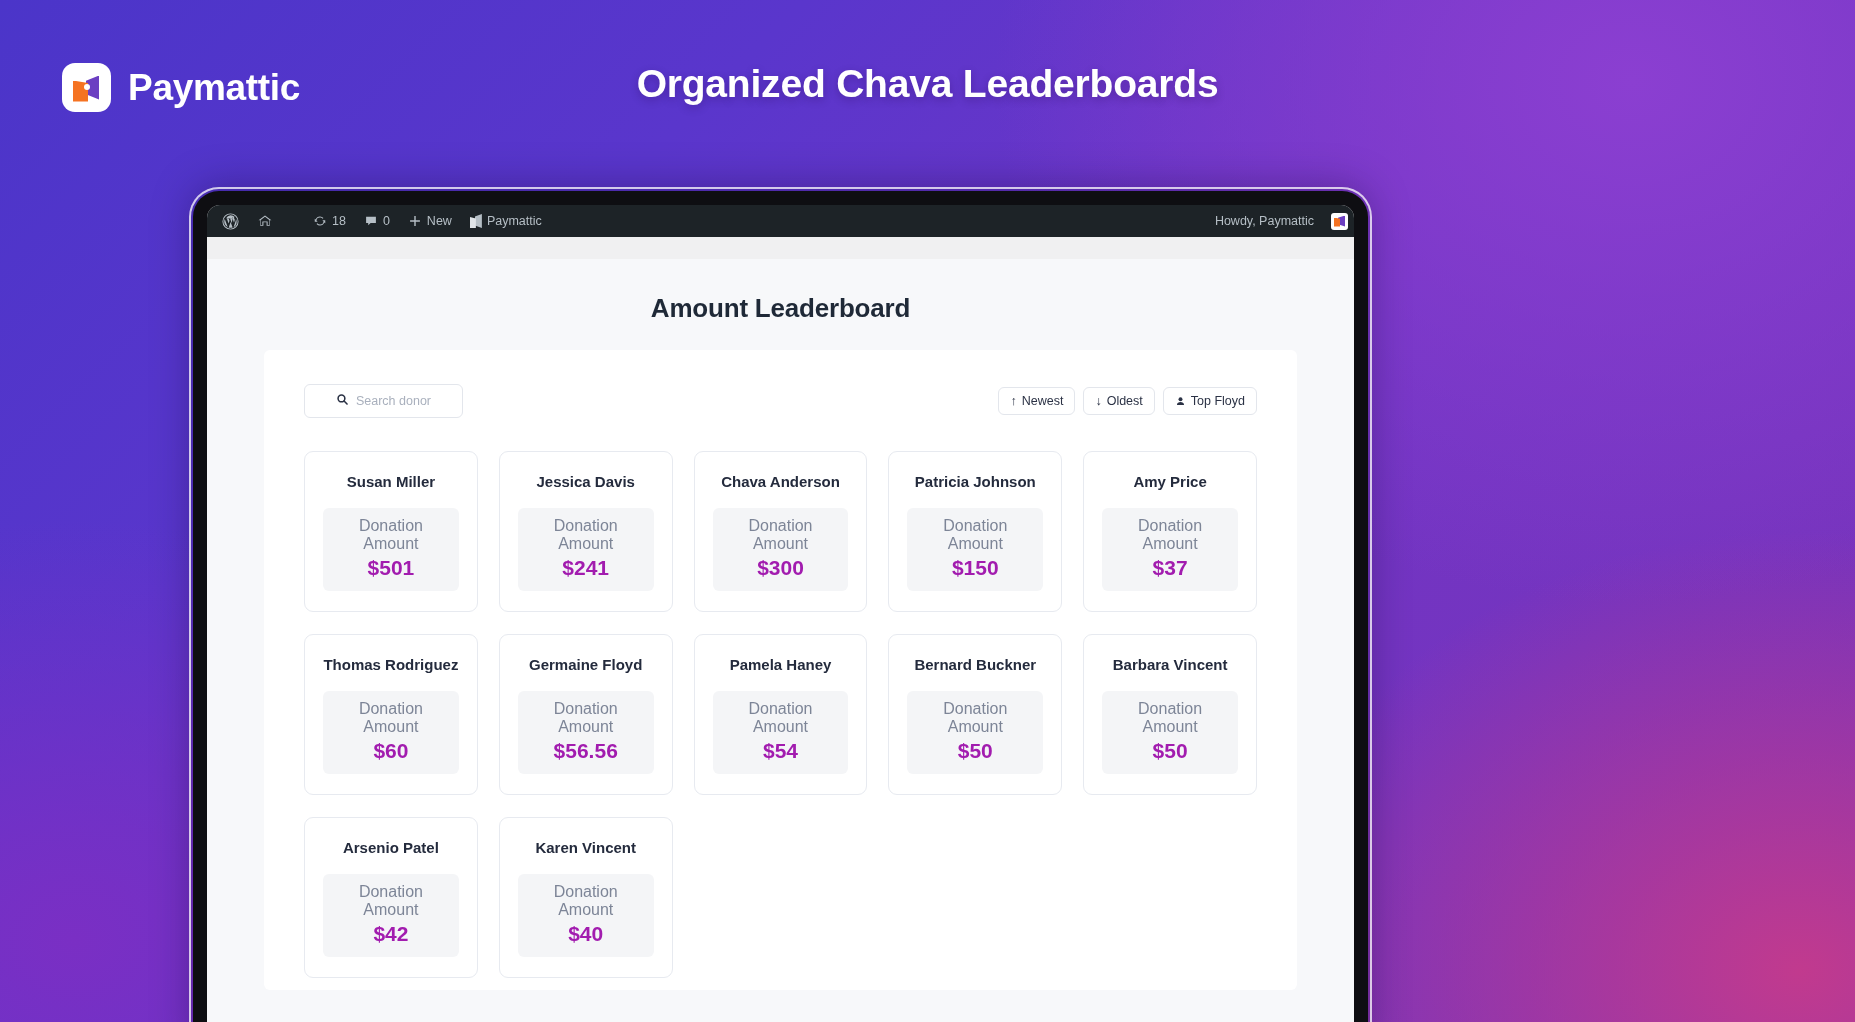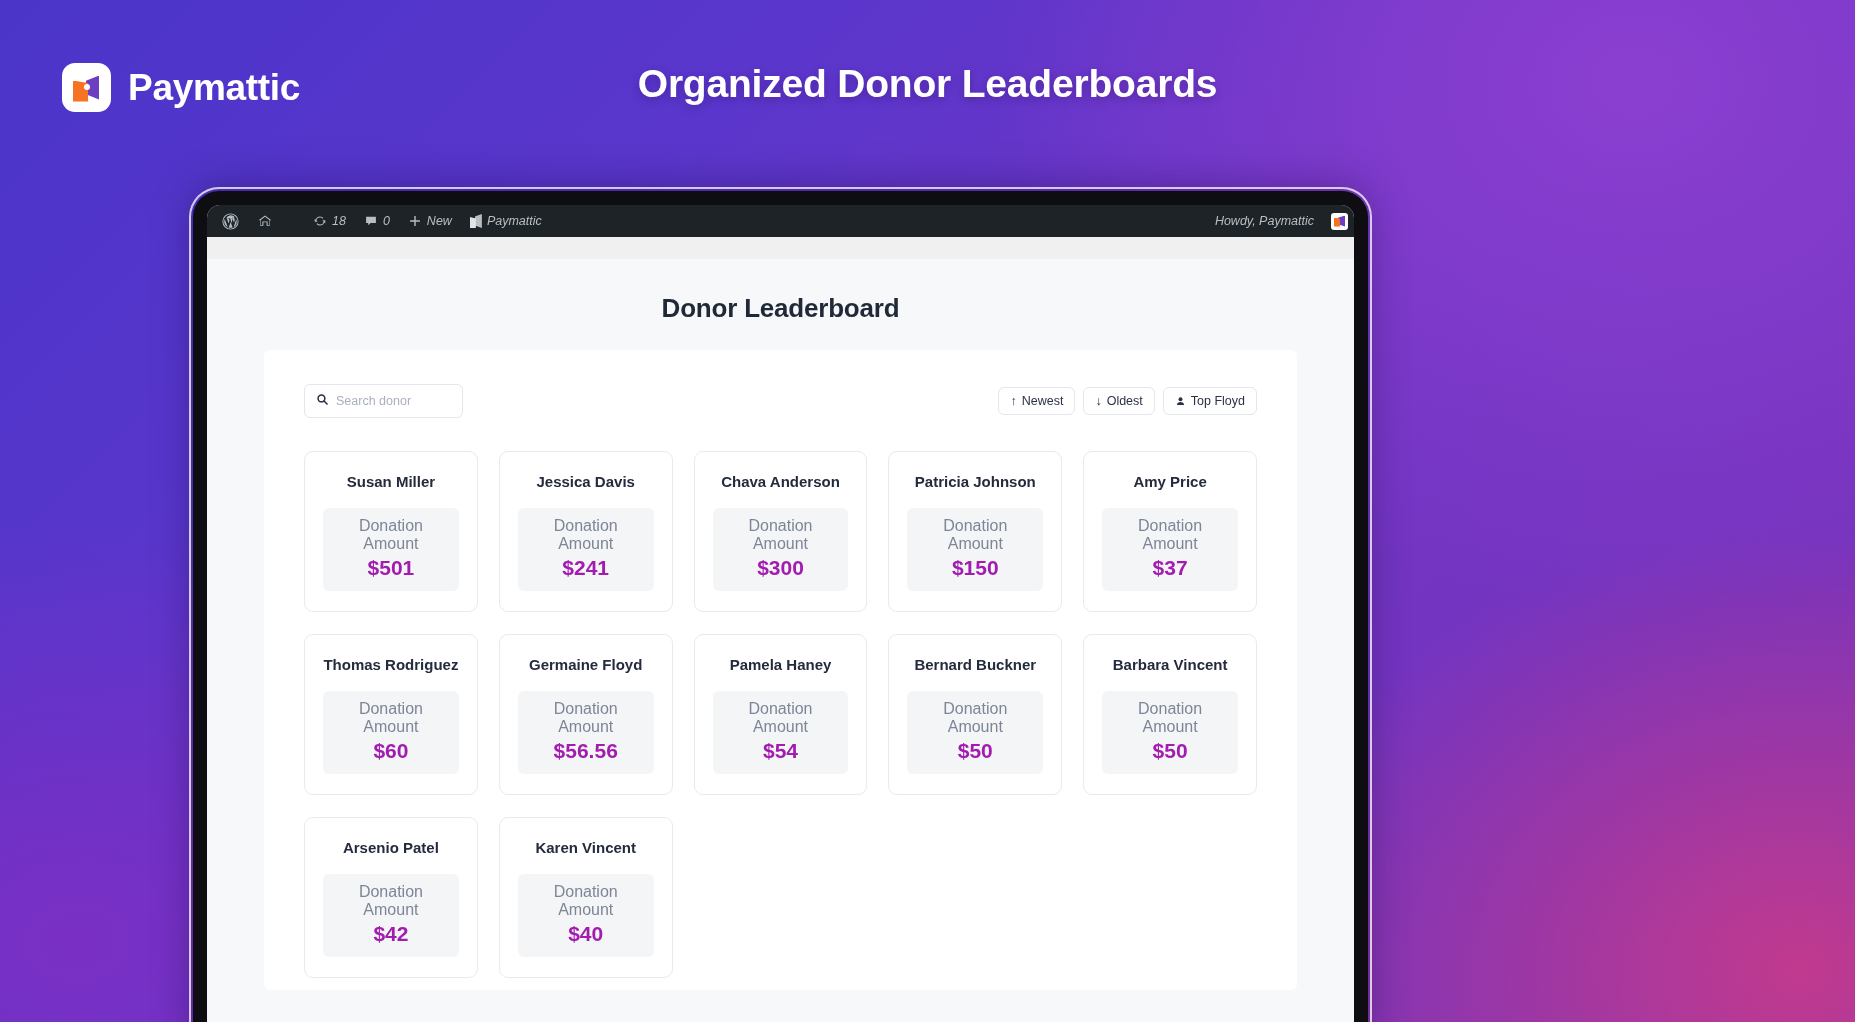--- a/index.html
+++ b/index.html
@@ -86,21 +86,20 @@
     overflow:hidden;
     position:relative;
   }
 
   
   .adminbar {
     height:32px; background:#1d2327;
     display:flex; 
     color:#b6bfc6; font-size:12.5px;
     padding:0 6px;
-    font-style:italic;
   }
   .ab-group { display:flex; align-items:center; }
   .ab-item {
     display:flex; align-items:center; gap:5px;
     padding:0 9px; height:32px; line-height:32px;
     color:#b6bfc6; white-space:nowrap;
   }
   .ab-item svg { display:block; }
   .ab-right { margin-left:auto; display:flex; align-items:center; }
   .ab-avatar {
@@ -146,20 +145,21 @@
   .panel-toolbar {
     display:flex; align-items:center; justify-content:space-between;
     margin-bottom:33px;
   }
   .search-box {
     width:159px; height:34px;
     border:1px solid #e3e6ec; border-radius:6px;
     display:flex; align-items:center; gap:7px;
     padding:0 11px;
     background:#ffffff;
+    justify-content:center;
   }
   .search-box .placeholder {
     color:#a9b0bd; font-size:12.5px;
   }
   .sorts { display:flex; gap:8px; }
   .sort-btn {
     height:28px;
     border:1px solid #e3e6ec; border-radius:6px;
     background:#ffffff;
     display:flex; align-items:center; gap:5px;
@@ -205,21 +205,21 @@
   <div class="brand-mark">
     <div class="glyph">
       <div class="pfold"></div>
       <div class="orange"></div>
       <div class="notch"></div>
     </div>
   </div>
   <div class="brand-name">Paymattic</div>
 </div>
 
-<div class="hero-title">Organized Donor Leaderboards</div>
+<div class="hero-title">Organized Chava Leaderboards</div>
 
 <div class="device">
   <div class="screen">
 
     <div class="adminbar">
       <div class="ab-group">
         <div class="ab-item">
           <svg width="17" height="17" viewBox="0 0 20 20" fill="#b6bfc6" aria-hidden="true">
             <path d="M10 .5a9.5 9.5 0 1 0 0 19 9.5 9.5 0 0 0 0-19zm0 1.1a8.4 8.4 0 1 1 0 16.8 8.4 8.4 0 0 1 0-16.8zM2.6 10c0-1.05.22-2.05.63-2.95l3.47 9.5A7.42 7.42 0 0 1 2.6 10zm7.4 7.4c-.73 0-1.43-.1-2.1-.3l2.23-6.48 2.29 6.26c.02.04.03.07.05.1-.77.27-1.6.42-2.47.42zm1.02-10.87c.45-.2.85-.07 1.2.02.3.02.4.08.4.16 0 .08-.03.3-.3.62l-.9 4.8-1.8-5.35c.3-.02.57-.05.57-.05.27-.3.24-.43-.03-.4 0 0-.81.06-1.33.06-.49 0-1.32-.07-1.32-.07-.27-.02-.3.4-.03.42 0 0 .25.03.53.05l.8 2.2-1.13 3.4-1.88-5.6c.3-.02.57-.05.57-.05.27-.03.24-.44-.03-.42 0 0-.81.06-1.33.06l-.32-.01A7.4 7.4 0 0 1 10 2.6a7.38 7.38 0 0 1 5.04 1.97h-.1c-.5 0-.85.43-.85.9 0 .42.24.77.5 1.19.2.34.43.77.43 1.4 0 .43-.17.94-.39 1.64l-.5 1.7-1.85-5.5c.3-.2.57-.5.57-.5.27-.3.24-.44-.03-.42zm2.6 10.13 2.26-6.54c.42-1.06.56-1.9.56-2.65 0-.27-.02-.52-.05-.76a7.37 7.37 0 0 1-2.77 9.95z"></path>
           </svg>
@@ -269,21 +269,21 @@
           <span class="av-p"></span>
             <span class="av-o"></span>
         </div>
       </div>
     </div>
 
     <div class="wp-body">
       <div class="wp-strip"></div>
 
       <div class="page-wrap">
-        <div class="page-title">Donor Leaderboard</div>
+        <div class="page-title">Amount Leaderboard</div>
 
         <div class="panel">
 
           <div class="panel-toolbar">
             <div class="search-box">
               <span>
                 <svg width="13" height="13" viewBox="0 0 20 20" fill="none" stroke="#2b3245" stroke-width="2.4" aria-hidden="true">
                   <circle cx="8.4" cy="8.4" r="5.2"></circle>
                   <line x1="12.4" y1="12.4" x2="17" y2="17" stroke-linecap="round"></line>
                 </svg>

